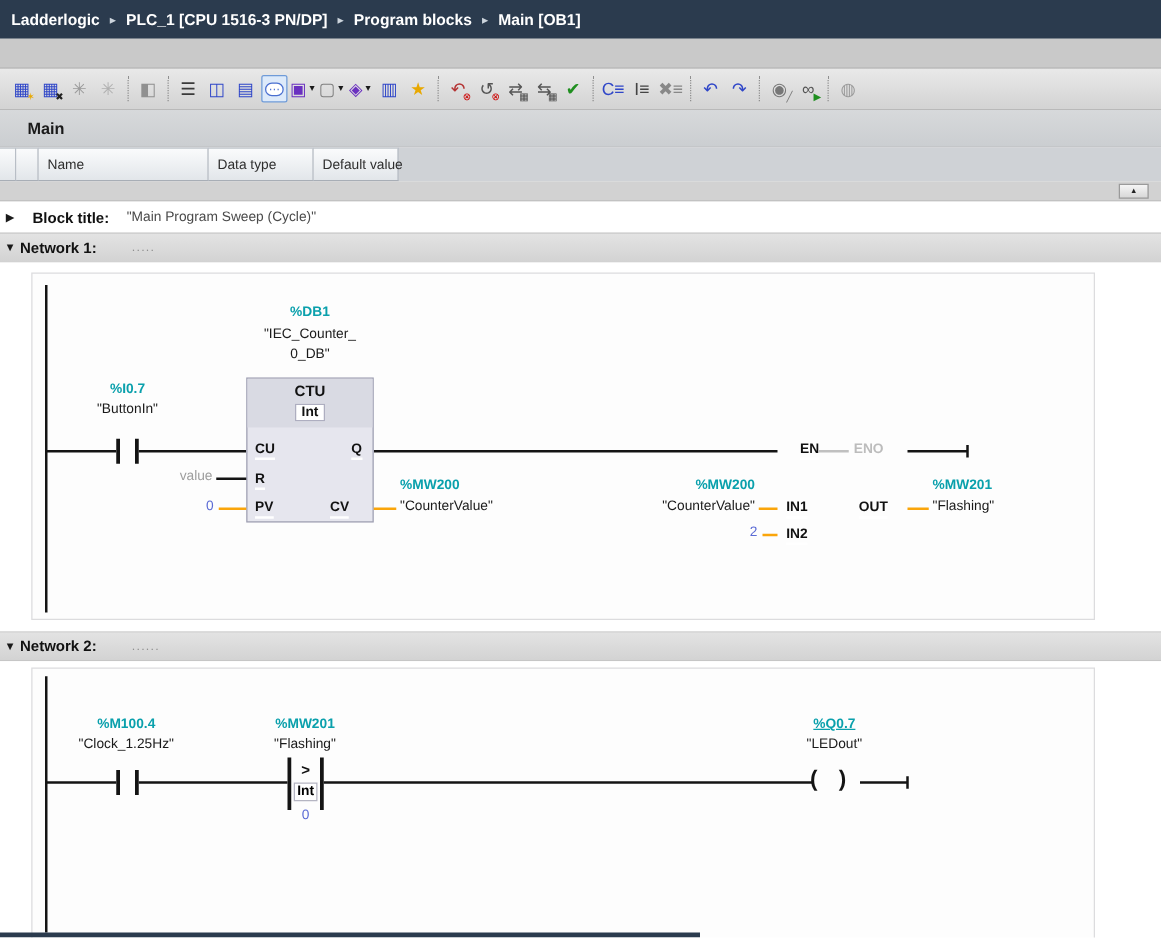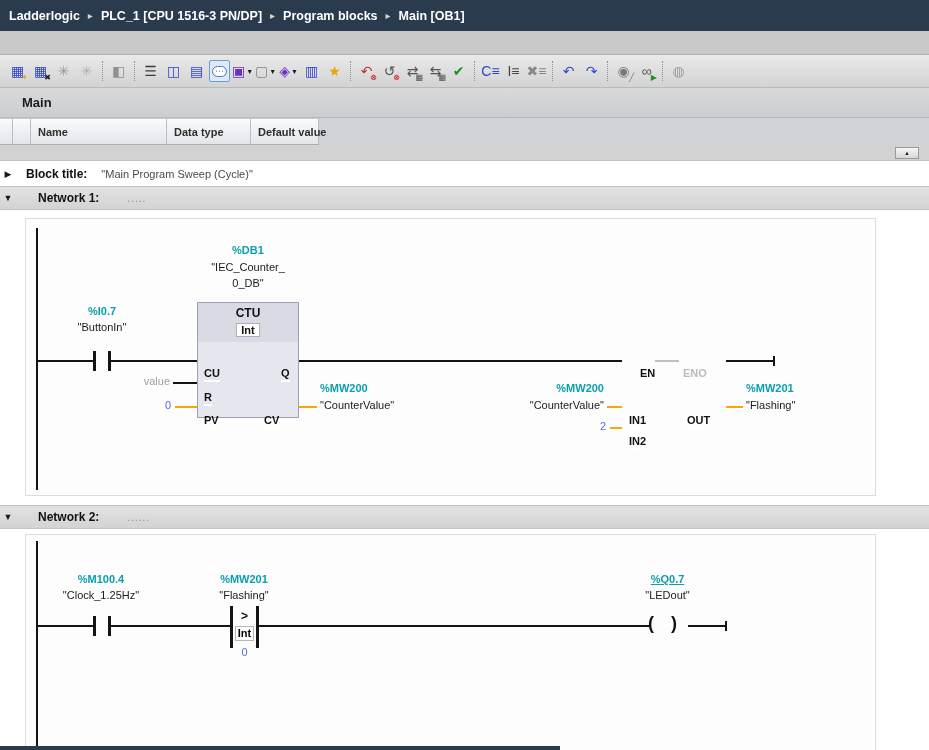--- a/index.html
+++ b/index.html
@@ -23,39 +23,39 @@
   .tbicon.selected { border:1px solid #6f9bd8; background:#ddeafa; }
   .tbicon.bubble .glyph { border:1.5px solid #4a6fd0; border-radius:6px; padding:0 2px; font-size:9px; color:#4a6fd0; background:#fff; }
   .tbsep { width:1px; height:20px; border-left:1px dotted #8f8f8f; margin:0 4px; }
 
   
   .main-title { height:30px; background:linear-gradient(#d7d9db,#cbced1); border-bottom:1px solid #b5b8bb; display:flex; align-items:center; padding-left:22px; }
   .main-title span { font-size:13px; font-weight:bold; color:#1a1a1a; }
 
   
   .ifheader { height:27px; display:flex; background:#cfd2d6; }
-  .ifcell { background:linear-gradient(#fafbfc,#e2e6ea); border-right:1px solid #b8bec6; border-top:1px solid #c9ced4; border-bottom:1px solid #a8aeb6; font-size:11px; color:#2e2e2e; display:flex; align-items:center; padding-left:7px; white-space:nowrap;font-weight:bold; }
+  .ifcell { background:linear-gradient(#fafbfc,#e2e6ea); border-right:1px solid #b8bec6; border-top:1px solid #c9ced4; border-bottom:1px solid #a8aeb6; font-size:11px; color:#2e2e2e; display:flex; align-items:center; padding-left:7px; white-space:nowrap; }
   .ifcell.lead1 { width:13px; padding:0; }
   .ifcell.lead2 { width:18px; padding:0; }
   .ifcell.c-name { width:136px; }
   .ifcell.c-type { width:84px; }
   .ifcell.c-def  { width:68px; }
   .ifcell.c-com  { flex:1; }
 
   
   .strip { height:16px; background:#d2d2d2; border-bottom:1px solid #c2c2c2; position:relative; }
   .strip .upbtn { position:absolute; right:10px; top:2px; width:24px; height:12px; background:linear-gradient(#f5f5f5,#d8d8d8); border:1px solid #9a9a9a; font-size:6px; color:#222; display:flex; align-items:center; justify-content:center; }
 
   
   .blocktitle { height:25px; background:#fff; display:flex; align-items:center; }
   .tri { font-size:9px; color:#1a1a1a; width:16px; text-align:center; }
   .blocktitle .lbl { font-size:12px; font-weight:bold; color:#111; margin-left:10px; }
   .blocktitle .val { font-size:11px; color:#4a4a4a; margin-left:14px; }
   .nethead { height:24px; background:linear-gradient(#e3e3e3,#d3d3d3); border-top:1px solid #c2c2c2; border-bottom:1px solid #c6c6c6; display:flex; align-items:center; }
-  .nethead .lbl { font-size:12px; font-weight:bold; color:#111; margin-left:22px; }
+  .nethead .lbl { font-size:12px; font-weight:bold; color:#111; }
   .nethead .dots { font-size:10px; color:#8f8f8f; margin-left:28px; letter-spacing:1px; }
 
   
   .canvas { position:relative; background:#fff; }
   .net1 { height:295px; }
   .net2 { height:221px; }
   .netbox { position:absolute; background:#fdfdfd; border:1px solid #dcdcde; }
   .net1 .netbox { left:25px; top:8px; width:851px; height:278px; }
   .net2 .netbox { left:25px; top:5px; width:851px; height:230px; }
   .wire { position:absolute; background:#141414; }
@@ -66,21 +66,21 @@
   .lad-addr { position:absolute; font-size:11px; font-weight:bold; color:#0aa0ac; white-space:nowrap; }
   .lad-name { position:absolute; font-size:11px; color:#1a1a1a; white-space:nowrap; }
   .ctr { text-align:center; }
   .rgt { text-align:right; }
   .const { color:#5b6bd5; }
   .falsev { color:#9e9e9e; }
   .fbox { position:absolute; background:#e6e6ee; border:1px solid #9fa0b2; }
   .fbox .bhead { background:#d9dae3; padding:3px 0 4px; text-align:center; }
   .fbox .btitle { font-size:12px; font-weight:bold; color:#111; }
   .fbox .bsub { display:inline-block; background:#fff; border:1px solid #aeaec0; font-size:11px; font-weight:bold; color:#111; padding:0 4px; margin-top:2px; }
-  .pin { position:absolute; font-size:11px; font-weight:bold; color:#111; border-bottom:2px solid #fff; line-height:13px;margin-top:14px; }
+  .pin { position:absolute; font-size:11px; font-weight:bold; color:#111; border-bottom:2px solid #fff; line-height:13px; }
   .pin.gray { color:#bcbcbc; border-bottom:none; }
   .cmp-op { position:absolute; font-size:12px; font-weight:bold; color:#111; text-align:center; }
   .cmp-type { position:absolute; text-align:center; }
   .cmp-type span { display:inline-block; background:#fff; border:1px solid #b5b5c2; font-size:11px; font-weight:bold; padding:0 2px; line-height:13px; }
   .coil { position:absolute; font-size:18px; font-weight:bold; color:#141414; letter-spacing:6px; }
   .bottom-strip { position:absolute; left:0; bottom:0; width:560px; height:4px; background:#2b3b4e; }
 </style>
 </head>
 <body>
 

